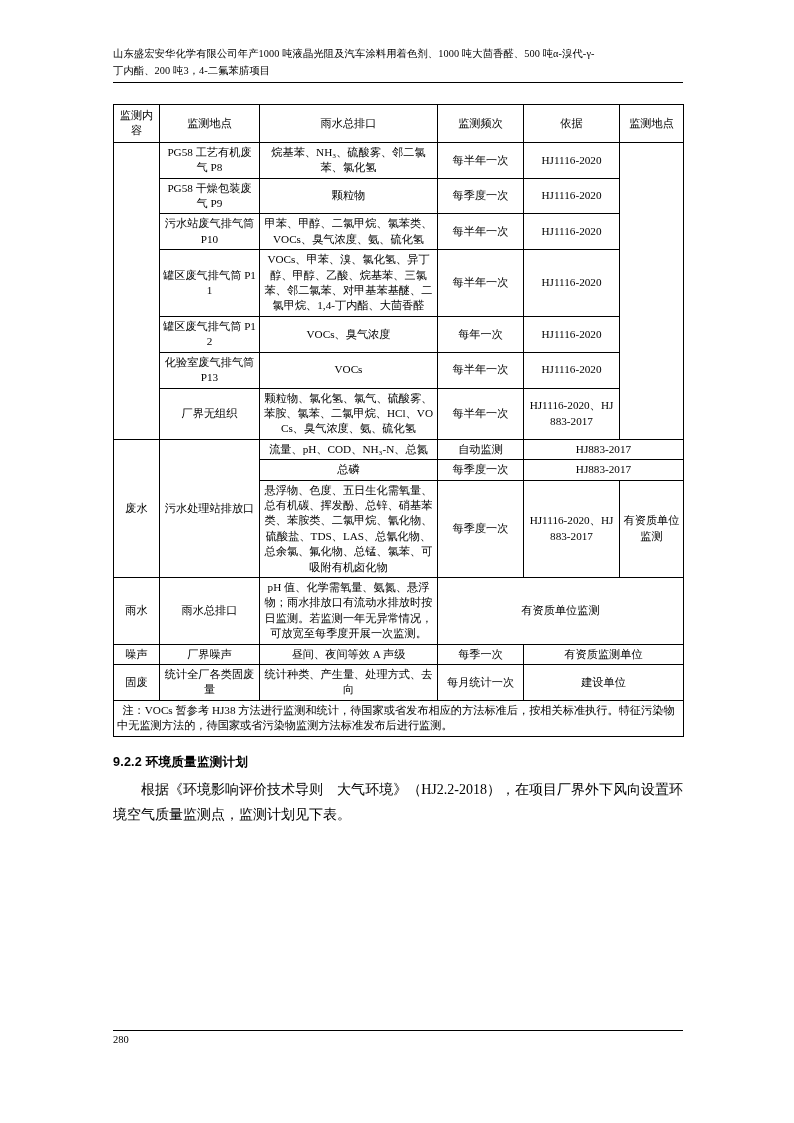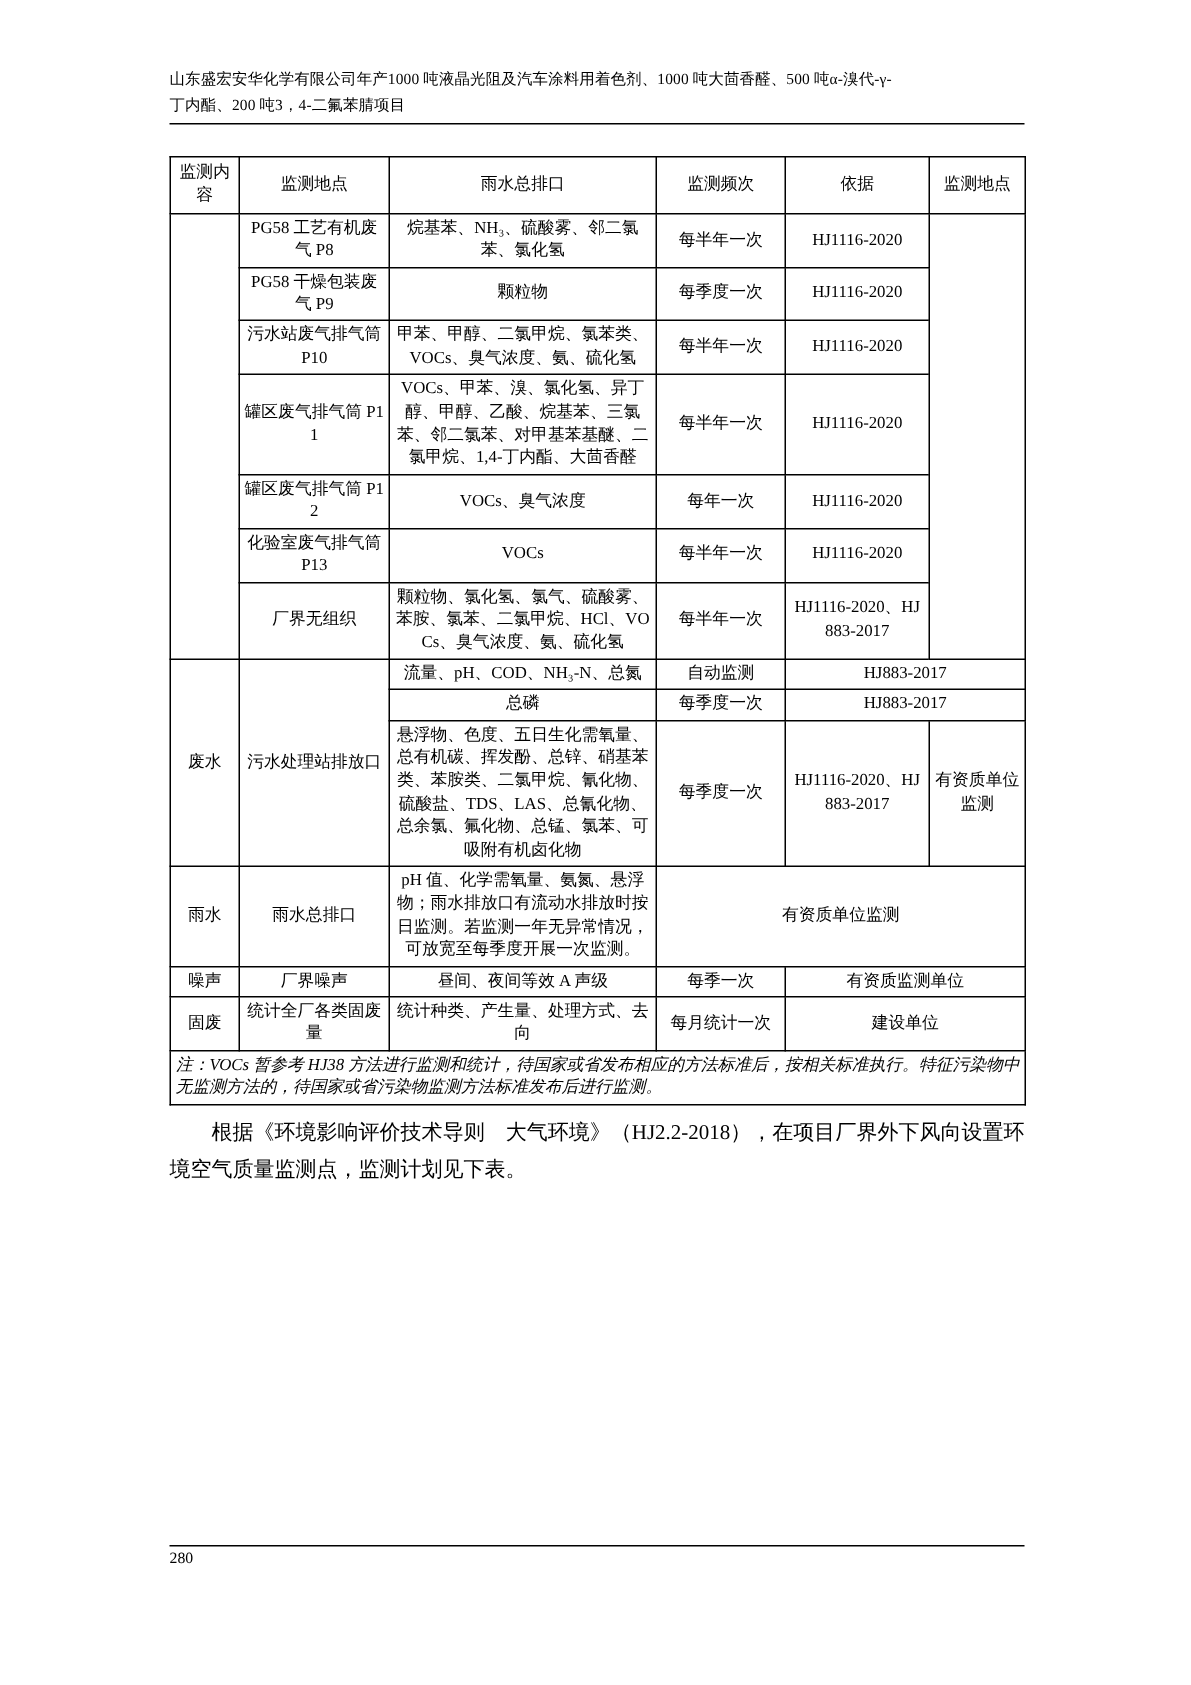--- a/index.html
+++ b/index.html
@@ -75,21 +75,20 @@
     padding-left: 4px;
     padding-right: 4px;
   }
   td.note {
     text-align: justify;
     text-align-last: left;
     text-justify: inter-character;
     padding: 3px 6px 4px 6px;
     line-height: 16px;
     text-indent: 0;
-    font-style: italic;
   }
 
   
   .sec-head {
     font-size: 12.6px;
     font-weight: bold;
     font-family: "Liberation Sans", "DejaVu Sans", sans-serif;
     margin-top: 17px;
     margin-bottom: 2px;
     letter-spacing: 0.2px;
@@ -240,20 +239,21 @@
           <td>每月统计一次</td>
           <td colspan="2">建设单位</td>
         </tr>
 
         <tr>
           <td class="note" colspan="6">注：VOCs 暂参考 HJ38 方法进行监测和统计，待国家或省发布相应的方法标准后，按相关标准执行。特征污染物中无监测方法的，待国家或省污染物监测方法标准发布后进行监测。</td>
         </tr>
       </tbody>
     </table>
 
+    <div class="sec-head">9.2.2 环境质量监测计划</div>
     <p class="body-para">根据《环境影响评价技术导则　大气环境》（HJ2.2-2018），在项目厂界外下风向设置环境空气质量监测点，监测计划见下表。</p>
 
   </div>
 
   <div class="foot">
     <div class="foot-rule"></div>
     <div class="foot-num">280</div>
   </div>
 </div>
 

